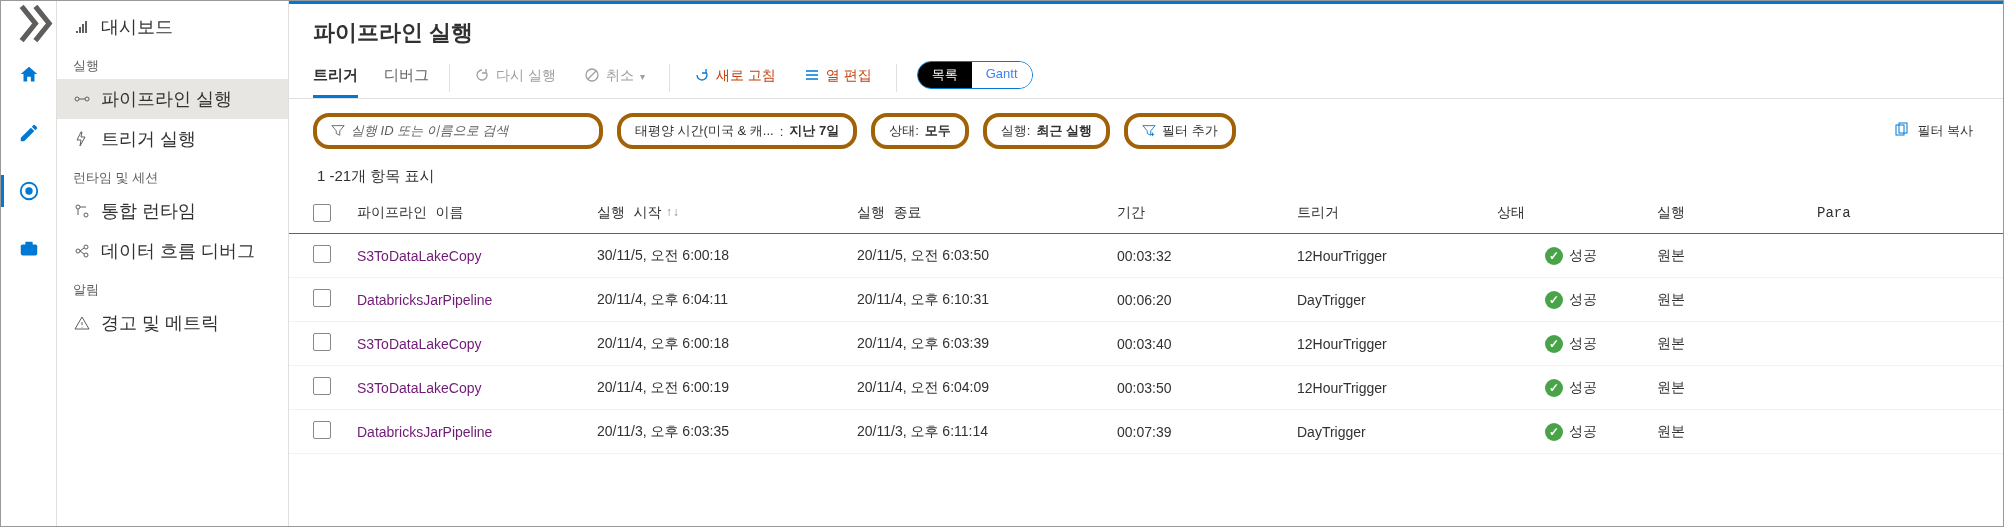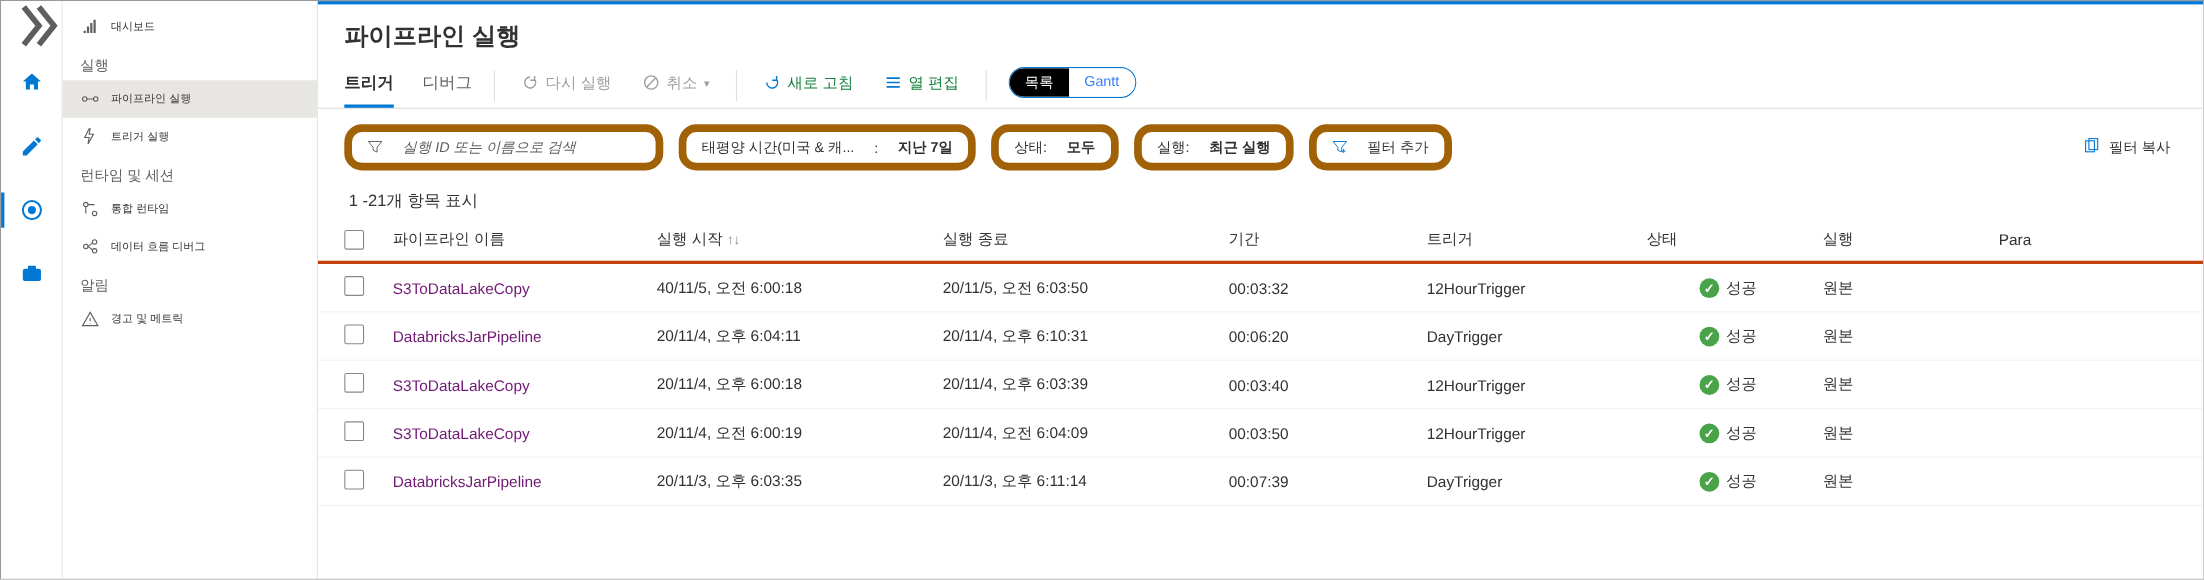--- a/index.html
+++ b/index.html
@@ -9,56 +9,56 @@
     
     .rail { width: 56px; background: #fff; border-right: 1px solid #e1dfdd; display: flex; flex-direction: column; align-items: center; padding-top: 8px; gap: 18px; }
     .rail-expand { width: 100%; height: 28px; display: flex; align-items: center; justify-content: center; color: #605e5c; cursor: pointer; }
     .rail-icon { width: 40px; height: 40px; display: flex; align-items: center; justify-content: center; cursor: pointer; border-radius: 2px; }
     .rail-icon svg { width: 22px; height: 22px; }
     .rail-icon.active { position: relative; }
     .rail-icon.active::before { content:""; position:absolute; left:-8px; top:4px; bottom:4px; width:3px; background:#0078d4; }
     
     
     .sidebar { width: 232px; background: #fff; border-right: 1px solid #e1dfdd; padding-top: 6px; }
-    .side-item { display: flex; align-items: center; gap: 10px; padding: 8px 16px; cursor: pointer; font-size: 10px; color: #323130; }
+    .side-item { display: flex; align-items: center; gap: 10px; padding: 8px 16px; cursor: pointer; font-size: 18px; color: #323130; }
     .side-item.selected { background: #e8e6e3; }
     .side-section { padding: 10px 16px 4px; font-size: 13px; color: #605e5c; }
     .side-icon { width: 18px; height: 18px; display:inline-flex; align-items:center; justify-content:center; color:#605e5c; }
     
     
     .main { flex: 1; display: flex; flex-direction: column; background: #fff; overflow: hidden; }
     .main-top { border-top: 3px solid #0078d4; }
     .page-title { font-size: 22px; font-weight: 600; padding: 14px 24px 6px; }
     
     
     .toolbar { display: flex; align-items: center; gap: 20px; padding: 4px 24px 0; border-bottom: 1px solid #e1dfdd; }
     .tabs { display: flex; gap: 26px; align-items: flex-end; }
     .tab { padding: 8px 0 10px; font-size: 15px; color: #605e5c; cursor: pointer; border-bottom: 3px solid transparent; }
     .tab.active { color: #323130; font-weight: 600; border-bottom-color: #0078d4; }
     .vr { width:1px; height: 28px; background:#e1dfdd; }
-    .tool-btn { display: flex; align-items: center; gap: 6px; padding: 6px 4px 10px; font-size: 14px; color: #15803d; cursor: pointer; }
+    .tool-btn { display: flex; align-items: center; gap: 6px; padding: 6px 4px 10px; font-size: 14px; color: #c2410c; cursor: pointer; }
     .tool-btn.disabled { color: #a19f9d; cursor: default; }
     .toggle { display: inline-flex; border: 1px solid #0078d4; border-radius: 14px; overflow: hidden; font-size: 13px; margin-bottom: 6px;}
     .toggle span { padding: 4px 14px; cursor: pointer; }
     .toggle .on { background: #000000; color: #fff; }
     .toggle .off { color: #3b82f6; background: #fff; }
     
     
     .filters { display: flex; align-items: center; gap: 14px; padding: 14px 24px 8px; }
-    .pill { display: inline-flex; align-items: center; gap: 18px; border: 7px solid #a16207; border-radius: 16px; padding: 5px 14px; font-size: 13px; color: #323130; cursor: pointer; white-space: nowrap; }
+    .pill { display: inline-flex; align-items: center; gap: 6px; border: 4px solid #a16207; border-radius: 16px; padding: 5px 14px; font-size: 13px; color: #323130; cursor: pointer; white-space: nowrap; }
     .pill .val { font-weight: 600; }
     .pill.search { width: 290px; color: #605e5c; font-style: italic; justify-content:flex-start;}
     .copy-filter { margin-left: auto; display: inline-flex; align-items: center; gap: 8px; color: #323130; cursor: pointer; padding-right: 6px;}
     
     .count { padding: 10px 28px 6px; font-size: 15px; }
     
     
     .table { flex:1; overflow:auto; }
     .thead, .trow { display: grid; grid-template-columns: 44px 240px 260px 260px 180px 200px 160px 160px 120px; align-items: center; padding: 0 24px; }
-    .thead { font-weight: 400; color: #323130; font-size: 14px; height: 42px; border-bottom: 3px solid #c2410c; }
+    .thead { font-weight: 400; color: #323130; font-size: 14px; height: 42px; border-bottom: 1px solid #c2410c; font-family: Liberation Mono, monospace; }
     .thead div{display:flex;align-items:center;gap:4px;}
     .trow { height: 44px; border-bottom: 1px solid #f3f2f1; font-size: 14px; }
     .chk { width: 18px; height: 18px; border: 1px solid #8a8886; border-radius: 2px; display:inline-block; }
     .link { color: #701a75; cursor: pointer; }
     .status { display: inline-flex; align-items: center; gap: 6px; margin-left: 48px; }
     .status-ok { width: 18px; height: 18px; border-radius: 50%; background: #49a349; display:inline-flex; align-items:center; justify-content:center; }
     .status-ok::after { content:"✓"; color:#fff; font-size:12px; font-weight:bold; }
     .sort-ico{color:#8a8886;font-size:12px;}
   </style>
 </head>
@@ -267,21 +267,21 @@
             <span>실행</span>
           </div>
         <div>
             <span>Para</span>
           </div>
       </div>
       <div id="tbody">
           <div class="trow">
             <div><span class="chk"></span></div>
             <div><span class="link">S3ToDataLakeCopy</span></div>
-            <div>40/11/5, 오전 6:00:18</div>
+            <div>30/11/5, 오전 6:00:18</div>
             <div>20/11/5, 오전 6:03:50</div>
             <div>00:03:32</div>
             <div>12HourTrigger</div>
             <div class="status">
               <span class="status-ok"></span>
               <span>성공</span>
             </div>
             <div>원본</div>
             <div></div>
           </div>

